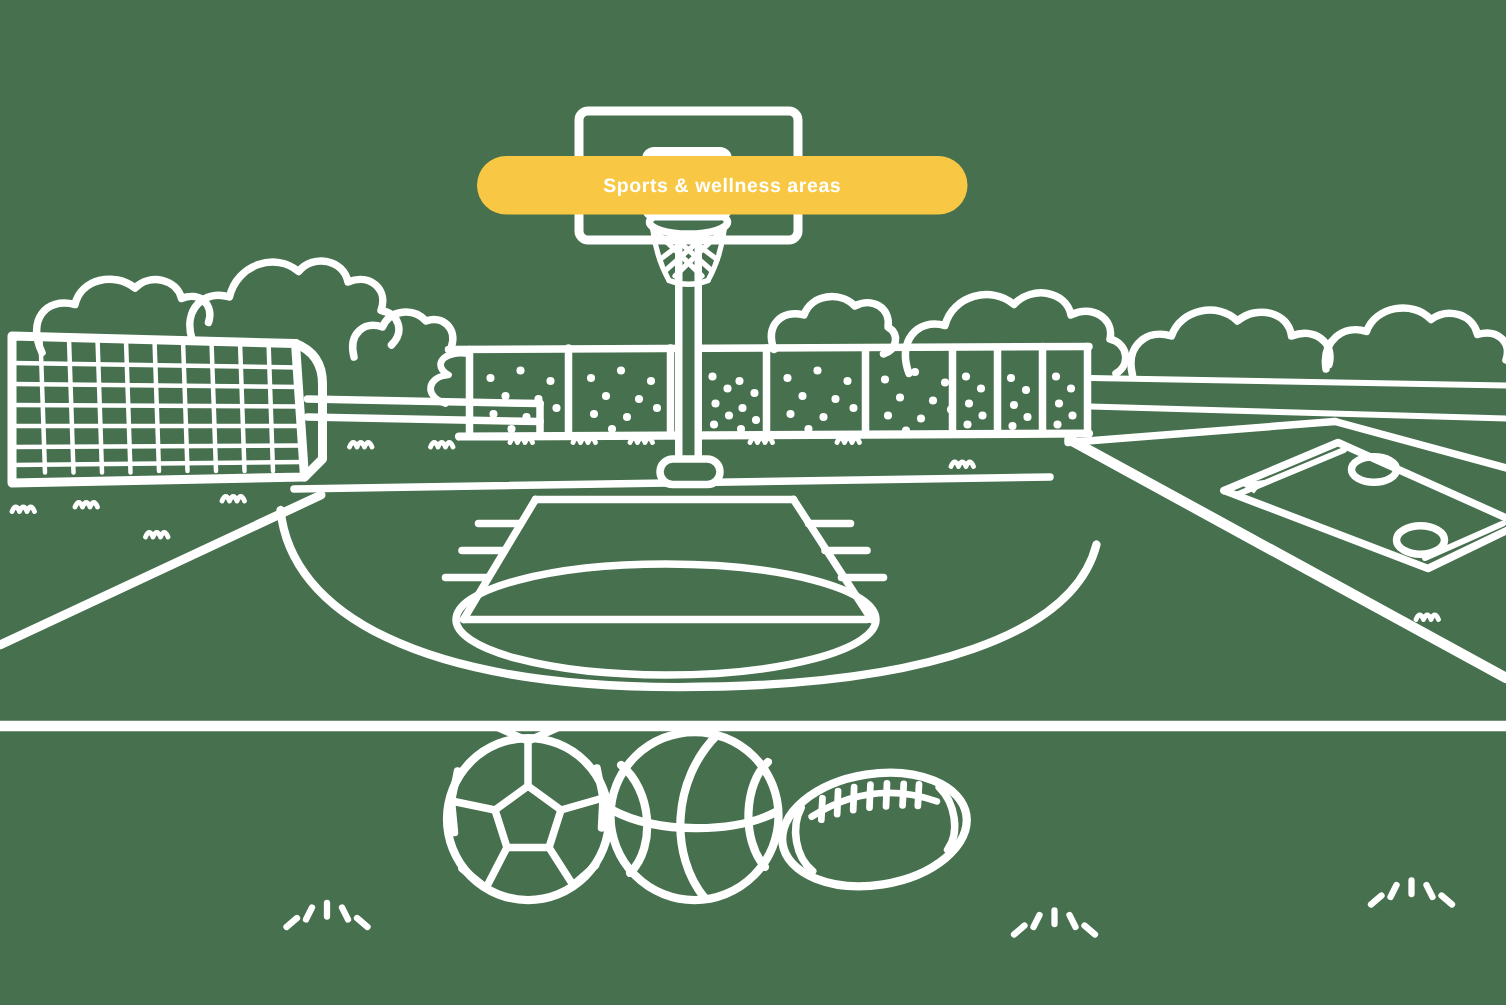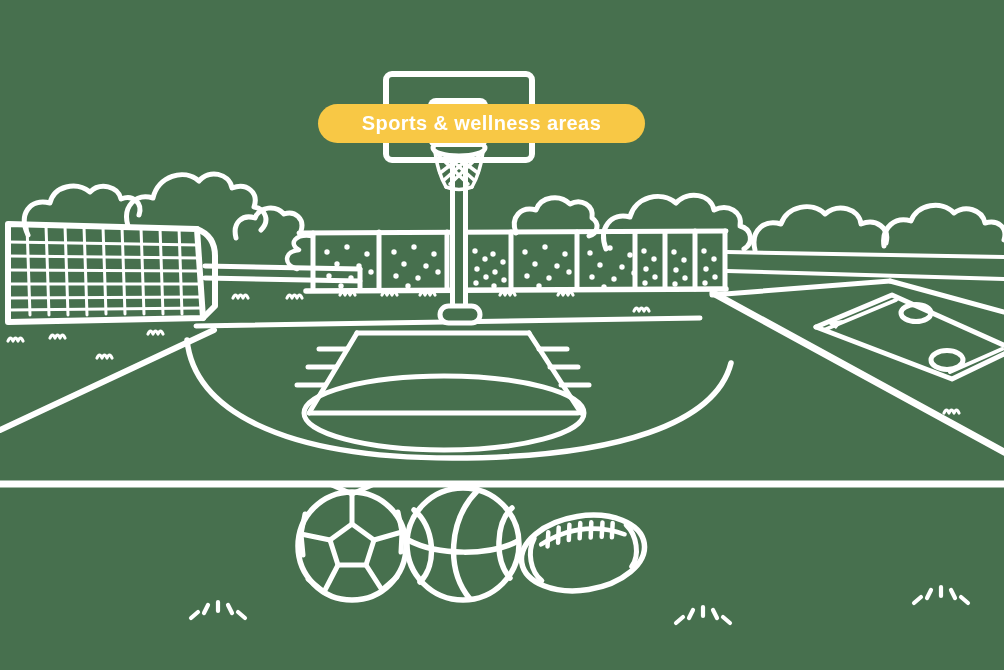--- a/index.html
+++ b/index.html
@@ -9,21 +9,21 @@
     font-family:"Liberation Sans",sans-serif;
   }
   .stage{position:relative;width:1004px;height:670px;background:#47704E;}
   .stage svg{position:absolute;left:0;top:0;}
   .banner{
     position:absolute;left:318px;top:104px;width:327px;height:39px;
     background:#F8C845;border-radius:20px;
     display:flex;align-items:center;justify-content:center;
   }
   .banner span{
-    color:#FFFFFF;font-size:20px;font-weight:600;letter-spacing:.4px;white-space:nowrap;
+    color:#FFFFFF;font-size:13px;font-weight:600;letter-spacing:.4px;white-space:nowrap;
   }
 </style>
 </head>
 <body>
 
 <div class="stage">
 
 <svg width="1004" height="670" viewBox="0 0 1004 670">
   <defs>
     <path id="wmark" d="M 0 0 q 2.5 -6 5 0 q 2.5 -6 5 0 q 2.5 -6 5 0" stroke-width="3.2"></path>

